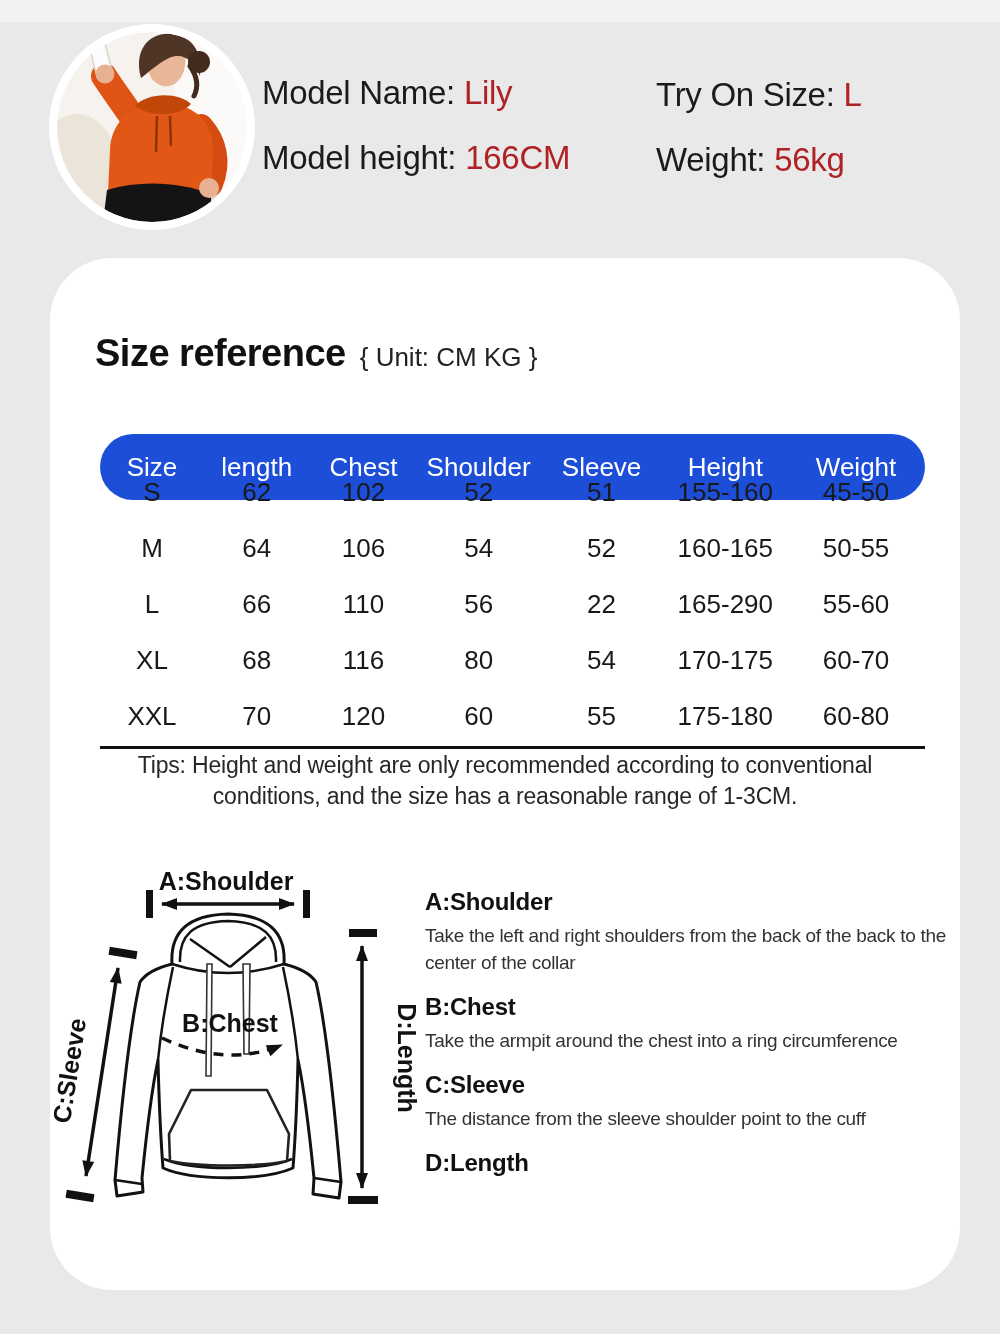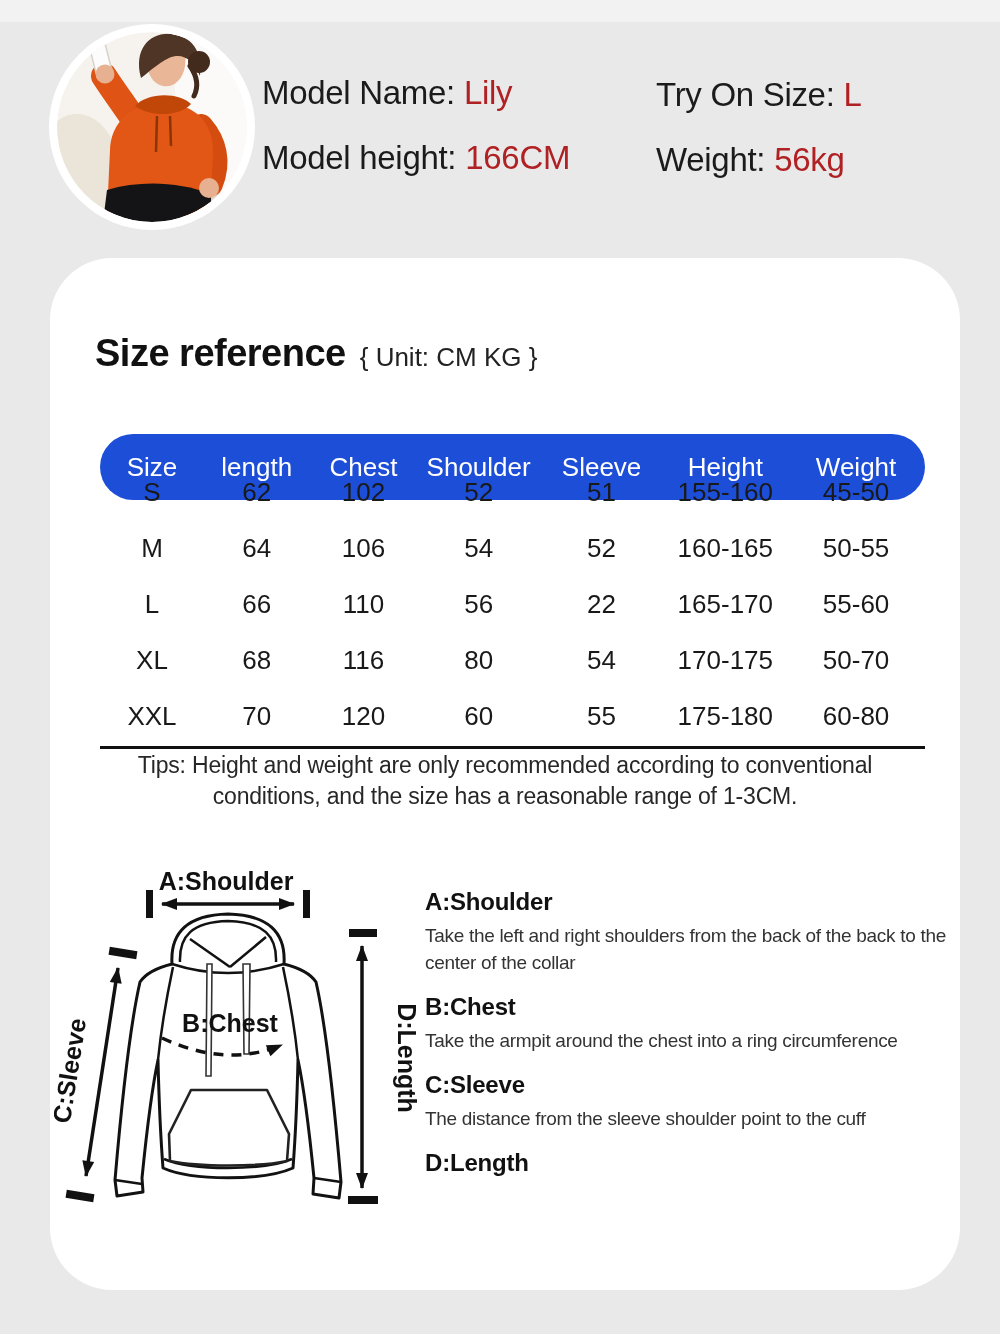--- a/index.html
+++ b/index.html
@@ -133,31 +133,31 @@
         <span>52</span>
         <span>160-165</span>
         <span>50-55</span>
       </div>
       <div class="trow">
         <span>L</span>
         <span>66</span>
         <span>110</span>
         <span>56</span>
         <span>22</span>
-        <span>165-170</span>
+        <span>165-290</span>
         <span>55-60</span>
       </div>
       <div class="trow">
         <span>XL</span>
         <span>68</span>
         <span>116</span>
         <span>80</span>
         <span>54</span>
         <span>170-175</span>
-        <span>50-70</span>
+        <span>60-70</span>
       </div>
       <div class="trow">
         <span>XXL</span>
         <span>70</span>
         <span>120</span>
         <span>60</span>
         <span>55</span>
         <span>175-180</span>
         <span>60-80</span>
       </div>

